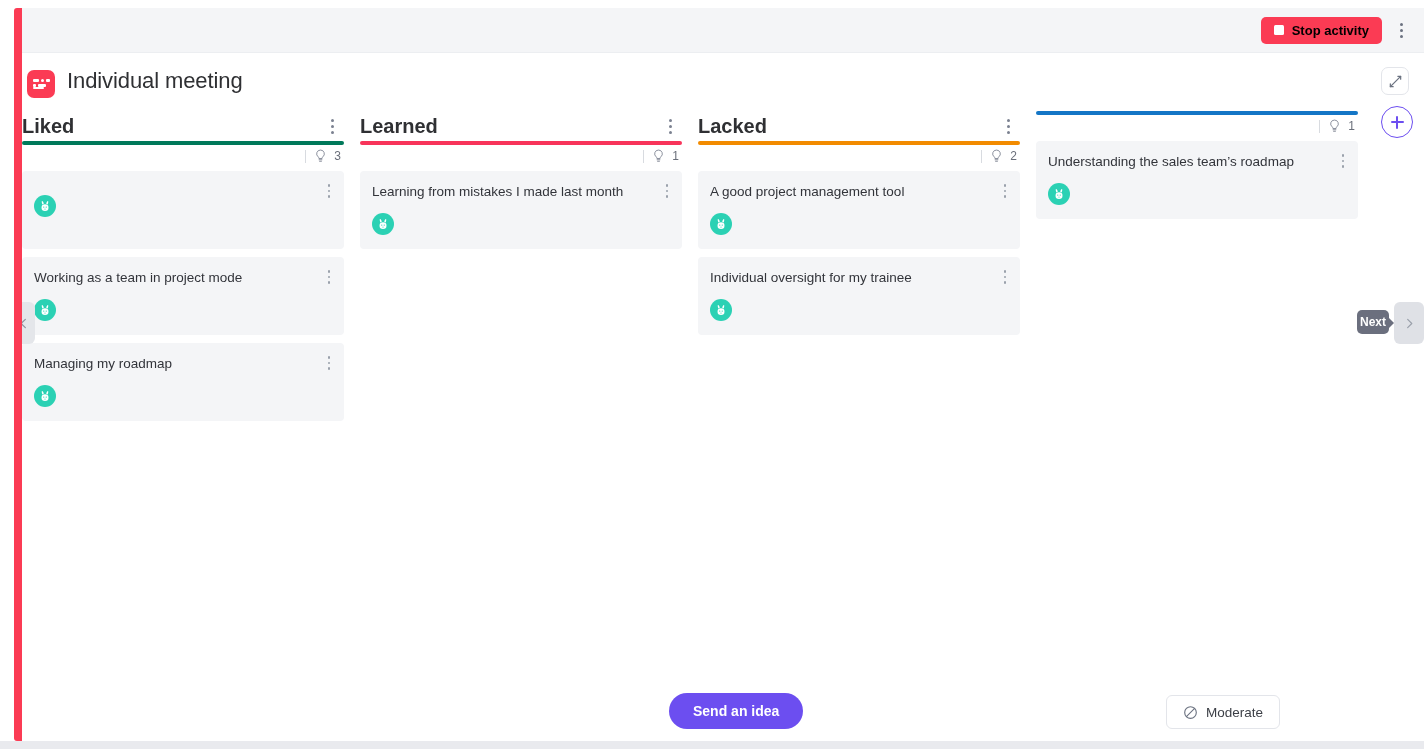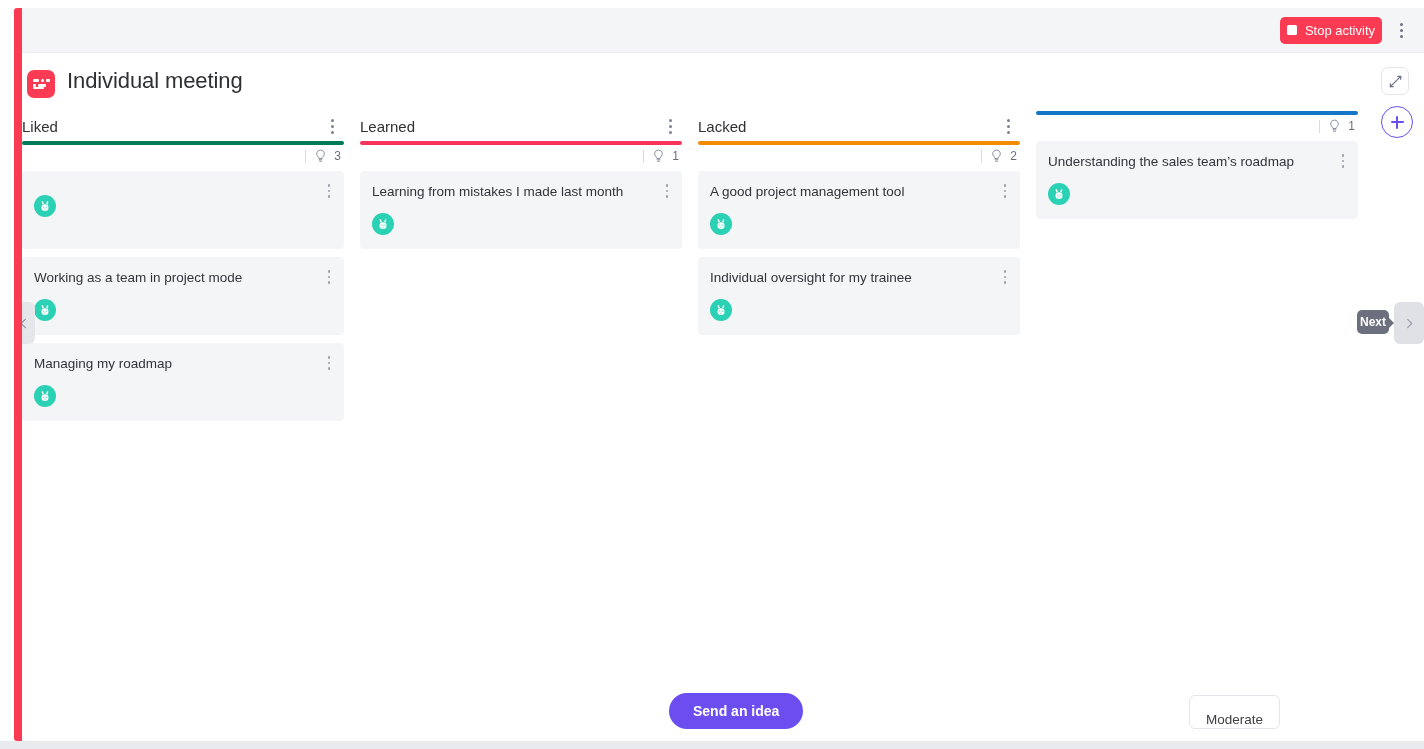--- a/index.html
+++ b/index.html
@@ -45,24 +45,24 @@
   .toolbar {
     position: absolute; left: 0; top: 0;
     width: 1402px; height: 45px;
     background: #f4f5f7;
     border-bottom: 1px solid #eceef1;
     display: flex; align-items: center; justify-content: flex-end;
     padding-right: 10px;
   }
   .stop-btn {
     display: inline-flex; align-items: center; gap: 8px;
-    height: 27px; padding: 0 7px;
-    background: #fb3b54; color: #ffffff;
+    height: 27px; padding: 0 13px;
+    background: #fb3b54; color: #000000;
     border: none; border-radius: 5px;
-    font-size: 13px; font-weight: normal;
+    font-size: 13px; font-weight: bold;
     font-family: "Liberation Sans", sans-serif;
     cursor: pointer; white-space: nowrap;
   }
   .stop-square {
     display: inline-block; width: 10px; height: 10px;
     background: #ffffff; border-radius: 1.5px;
   }
   .toolbar-kebab {
     width: 26px; height: 30px; margin-left: 6px;
     display: flex; flex-direction: column; align-items: center;
@@ -127,21 +127,21 @@
     width: 1348px; height: 560px;
     display: flex; gap: 16px; padding-left: 0;
   }
   .column { width: 322px; flex: 0 0 322px; }
 
   .col-head {
     display: flex; align-items: center; justify-content: space-between;
     height: 30px; padding: 0 2px 0 0;
   }
   .col-title {
-    font-size: 15px; font-weight: normal; color: #2f3033;
+    font-size: 20px; font-weight: bold; color: #2f3033;
   }
   .col-kebab {
     width: 20px; height: 24px;
     display: flex; flex-direction: column; align-items: center;
     justify-content: center; gap: 3px; cursor: pointer;
   }
   .col-kebab i {
     width: 3px; height: 3px; border-radius: 50%; background: #7b8190; display: block;
   }
   .col-bar { height: 4px; border-radius: 2px; width: 100%; }
@@ -230,21 +230,20 @@
   }
   .moderate-btn {
     position: absolute; right: 16px; bottom: 12px;
     height: 34px; padding: 8px 16px;
     background: #ffffff; color: #3c3f46;
     border: 1px solid #e3e5ea; border-radius: 6px;
     font-size: 13.5px;
     font-family: "Liberation Sans", sans-serif;
     display: inline-flex; align-items: center; gap: 8px;
     cursor: pointer;
-    flex-direction: column;
   }
 </style>
 </head>
 <body>
 
 <div class="app">
   <div class="page-gutter-top"></div>
   <div class="left-stripe"></div>
 
   <div class="card-shell">

